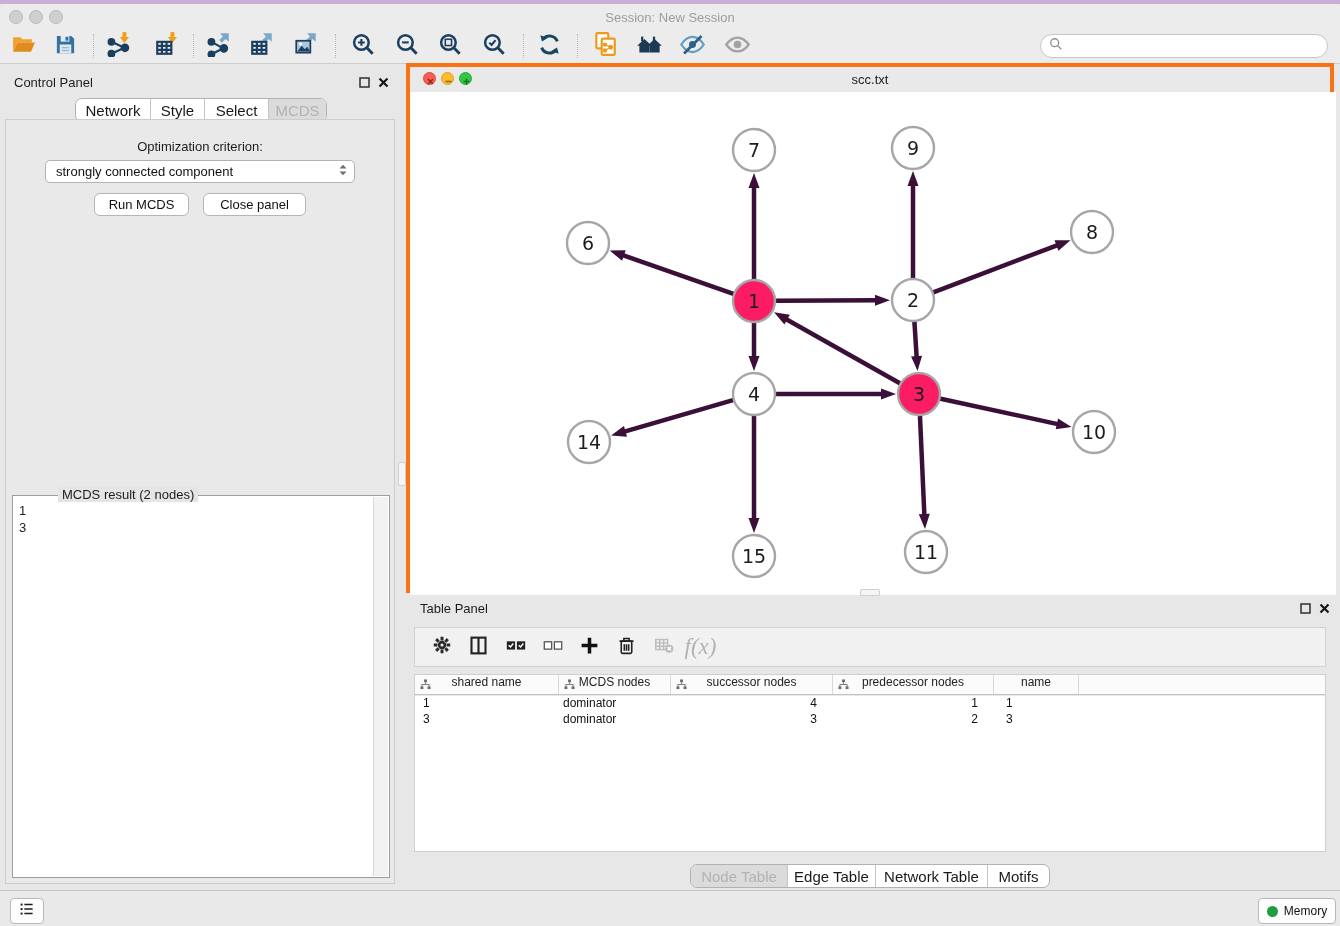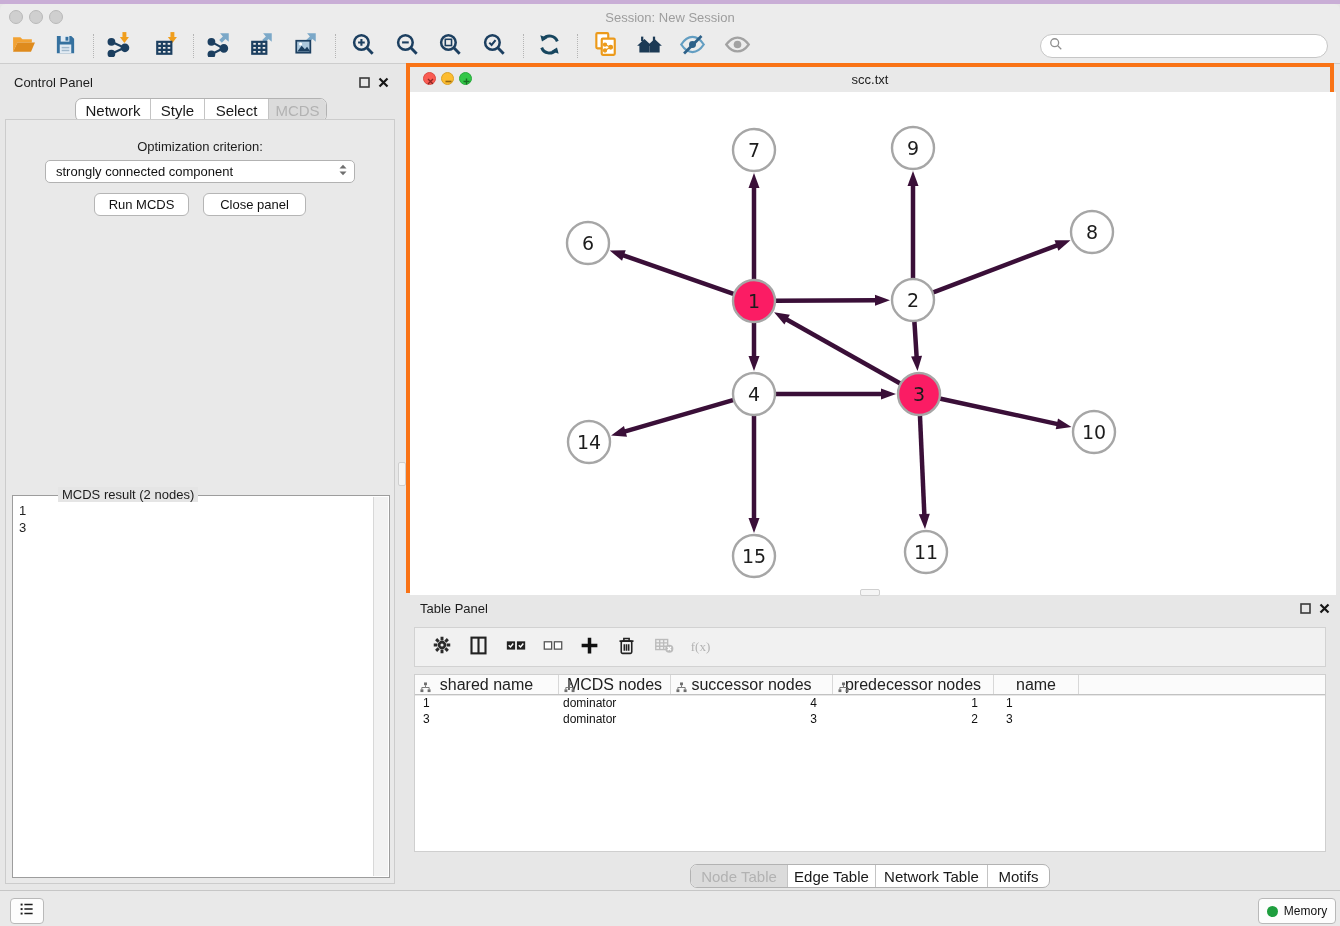--- a/index.html
+++ b/index.html
@@ -43,24 +43,24 @@
   
   .net-frame{left:406px;top:63px;width:928px;height:530px;border:4px solid #f97316;box-sizing:border-box;background:#fff;}
   .net-titlebar{position:absolute;left:0;top:0;right:0;height:25px;background:#e9e9e9;border-bottom:1px solid #bcbcbc;}
   .light{position:absolute;top:5px;width:13px;height:13px;border-radius:50%;box-sizing:border-box;}
   .net-title{position:absolute;left:0;top:5px;width:100%;text-align:center;font-size:13px;color:#1c1c1c;}
   .net-canvas{position:absolute;left:0;top:25px;width:926px;height:503px;background:#fff;}
   
   .tp-toolbar{left:414px;top:627px;width:912px;height:40px;background:#f1f1f1;border:1px solid #d2d2d2;
               box-sizing:border-box;display:flex;align-items:center;padding-left:8px;}
   .tp-tbtn{width:37px;height:32px;display:flex;align-items:center;justify-content:center;}
-  .fx{font-family:"Liberation Serif","DejaVu Serif",serif;font-size:13px;color:#b3b3b3;}
+  .fx{font-family:"Liberation Serif","DejaVu Serif",serif;font-style:italic;font-size:23px;color:#b3b3b3;}
   .tbl{left:414px;top:674px;width:912px;height:178px;background:#fff;border:1px solid #cfcfcf;box-sizing:border-box;}
   .tbl-head{display:flex;height:19px;border-bottom:1px solid #c2c2c2;box-shadow:0 1px 0 #e8e8e8;background:#fbfbfb;}
-  .th{position:relative;display:flex;align-items:flex-end;justify-content:center;font-size:16px;color:#222;
+  .th{position:relative;display:flex;align-items:flex-start;justify-content:center;font-size:12px;color:#222;
       border-right:1px solid #d8d8d8;box-sizing:border-box;height:19px;}
   .th .fork{position:absolute;left:5px;top:4px;}
   .tr{display:flex;height:16px;align-items:center;font-size:12px;color:#111;}
   .td{box-sizing:border-box;padding:0 8px;overflow:hidden;white-space:nowrap;}
   .num{text-align:right;padding-right:16px;}
   
   .statusbar{left:0;top:890px;width:1340px;height:36px;background:#e9e9e9;border-top:1px solid #c6c6c6;}
   .sbtn{background:#fdfdfd;border:1px solid #b9b9b9;border-radius:4px;display:flex;align-items:center;justify-content:center;}
   .mem-dot{width:11px;height:11px;border-radius:50%;background:#1e9e3e;margin-right:6px;}
 </style>

